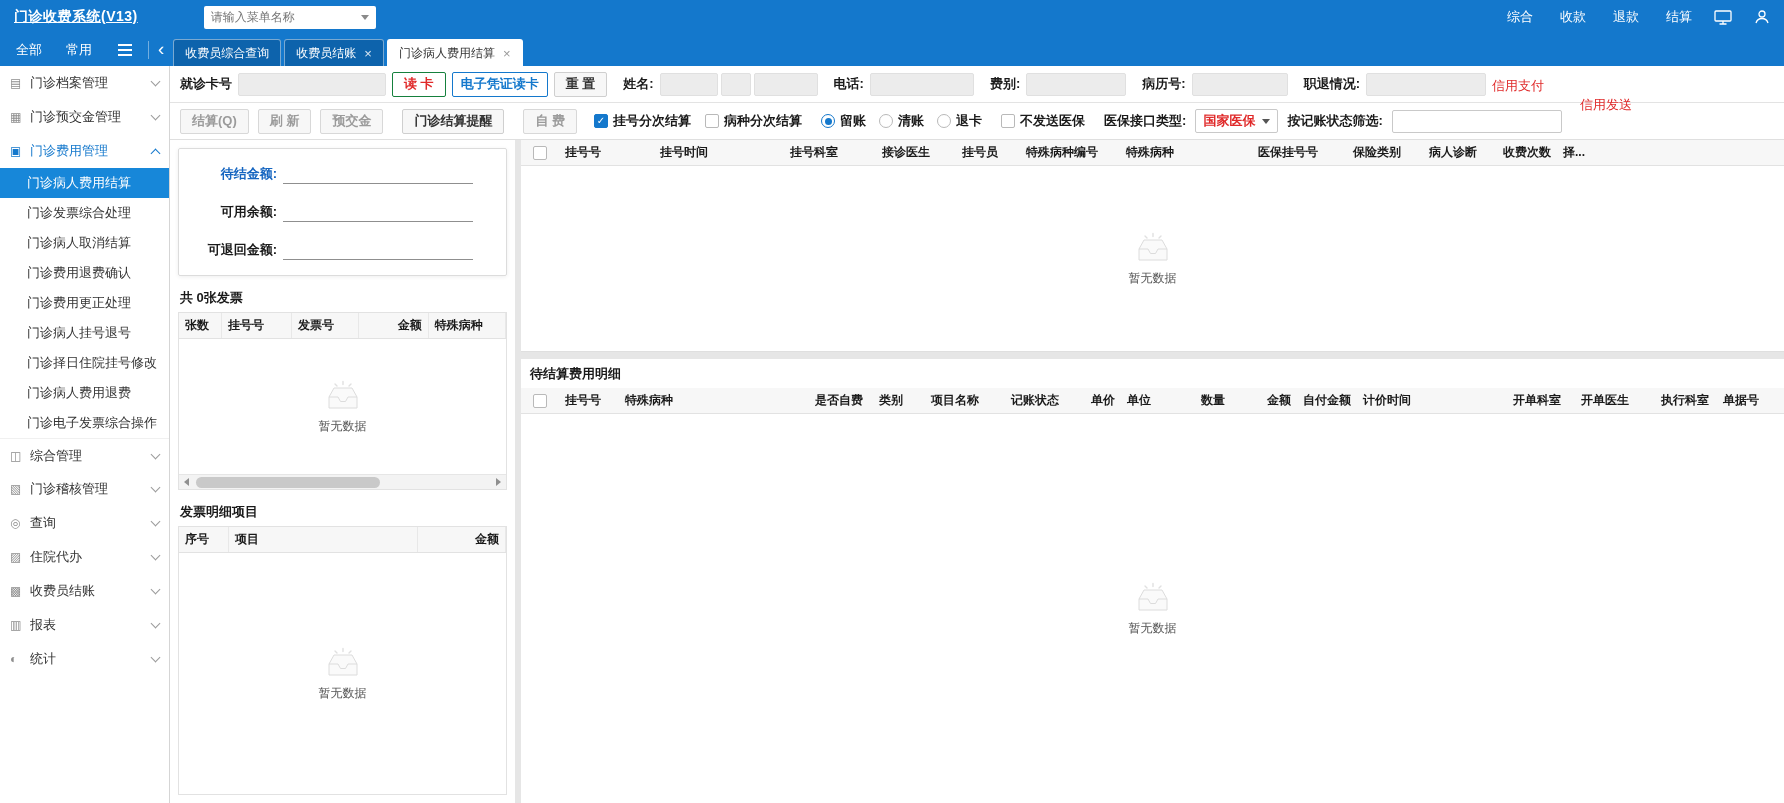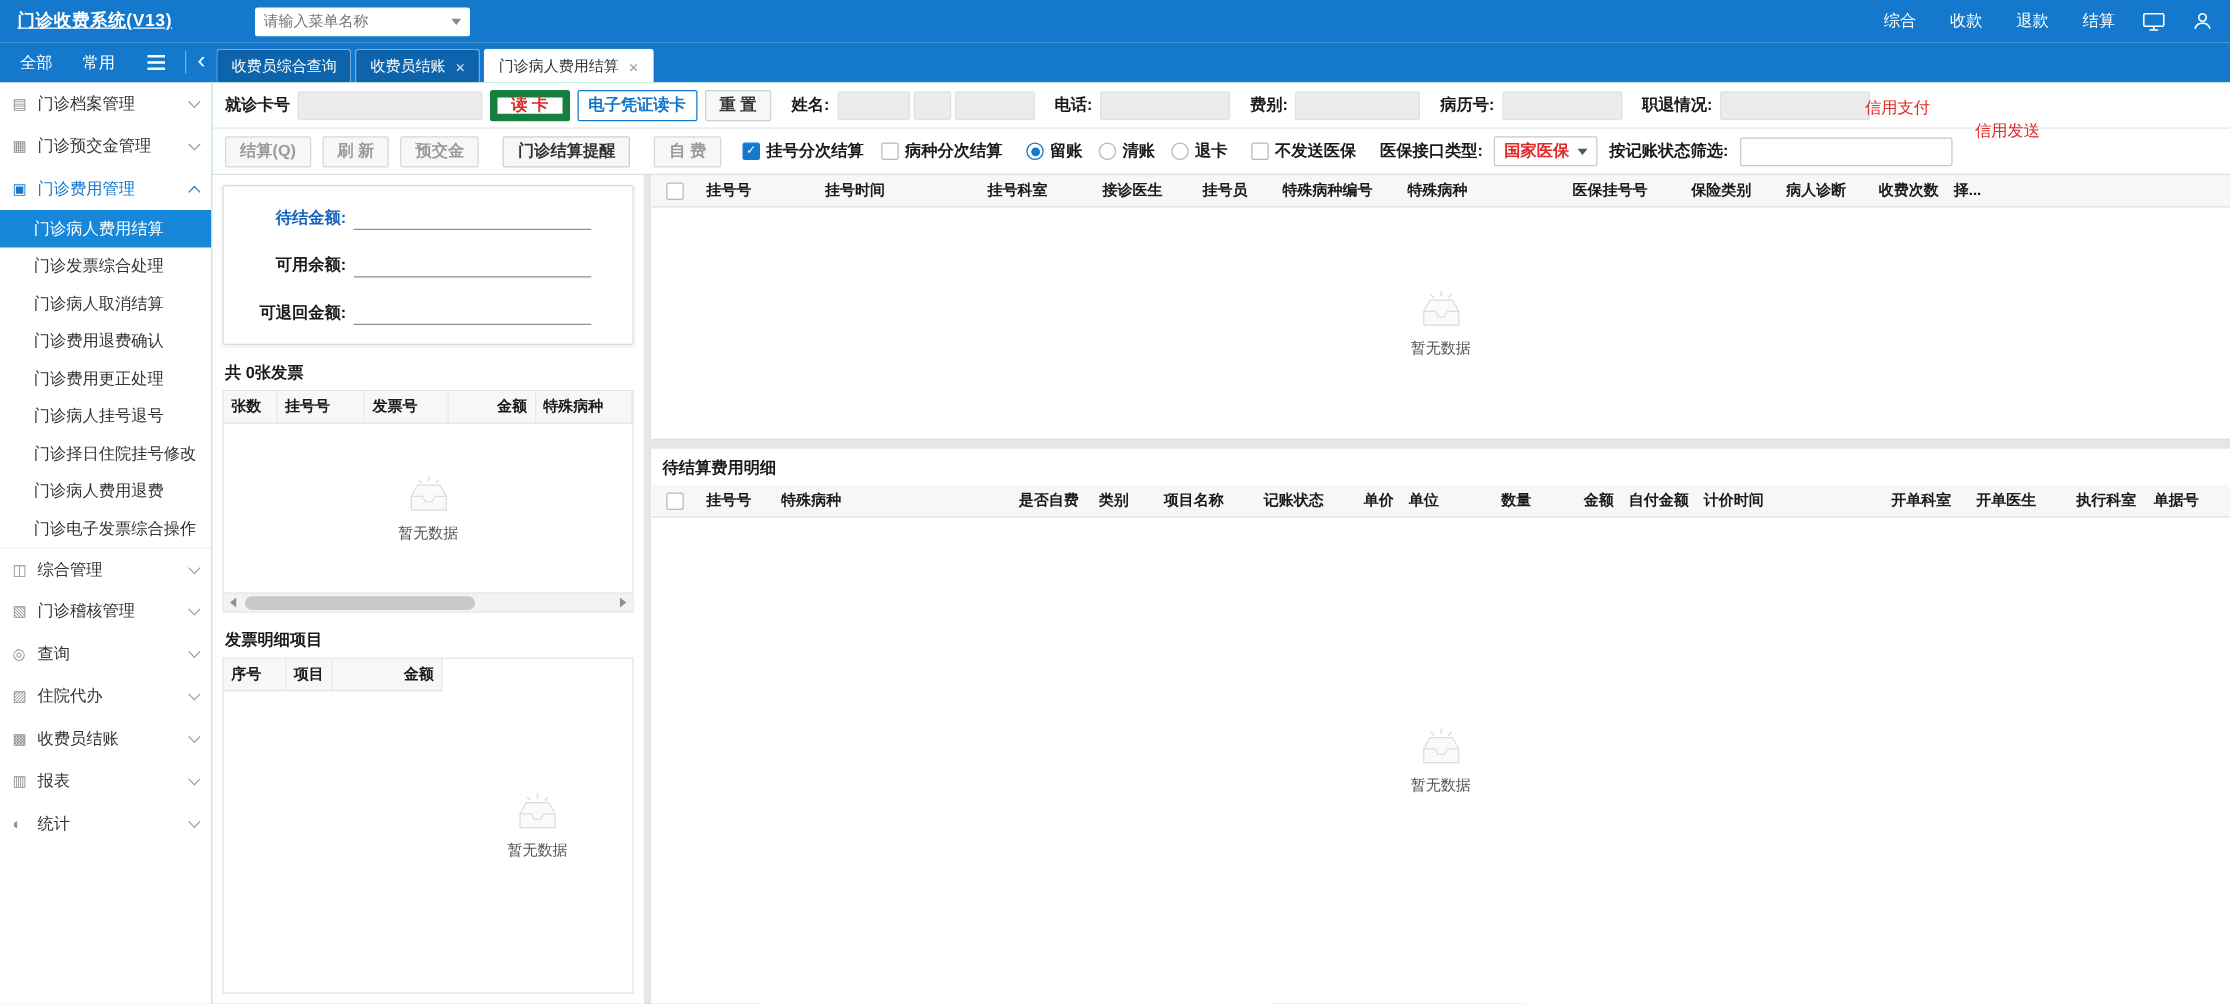--- a/index.html
+++ b/index.html
@@ -45,21 +45,21 @@
   .content { flex:1; min-width:0; display:flex; flex-direction:column; position:relative; background:#86efac; }
 
   
   .row1 { height:37px; background:#fff; display:flex; align-items:center; padding:0 10px; gap:6px; border-bottom:1px solid #E3E3E3; flex-shrink:0; }
   .flabel { font-size:13px; font-weight:700; white-space:nowrap; }
   .ginput { background:#ECECEC; border:1px solid #E0E0E0; height:23px; border-radius:2px; outline:none; padding:0 5px; font-size:12px; color:#333; font-family:inherit; }
   .w-card{width:148px}.w-n1{width:58px}.w-n2{width:30px}.w-n3{width:64px}
   .w-phone{width:104px}.w-fee{width:100px}.w-rec{width:96px}.w-ret{width:120px}
   .seg { display:flex; gap:3px; }
   .btn { height:25px; padding:0 11px; font-size:13px; font-weight:700; border-radius:2px; display:inline-flex; align-items:center; cursor:pointer; white-space:nowrap; background:#fff; }
-  .btn-read { border:6px solid #15803d; color:#E02A2A; }
+  .btn-read { border:1px solid #15803d; color:#E02A2A; }
   .btn-ecert { border:1px solid #1478CC; color:#1478CC; padding:0 8px; }
   .btn-gray { border:1px solid #CFCFCF; color:#333; background:#F7F7F7; }
   .btn-dis { border:1px solid #D8D8D8; color:#9B9B9B; background:#F7F7F7; }
   .ml { margin-left:10px; }
   .credit { position:absolute; color:#E02A2A; font-size:13px; cursor:pointer; white-space:nowrap; }
   .credit.pay { top:11px; right:240px; }
   .credit.send { top:30px; right:152px; }
 
   
   .row2 { height:37px; background:#fff; display:flex; align-items:center; padding:0 10px; gap:9px; border-bottom:1px solid #DFDFDF; flex-shrink:0; }
@@ -92,21 +92,21 @@
 
   .inv-table { border:1px solid #E2E2E2; display:flex; flex-direction:column; height:178px; flex-shrink:0; }
   .tbody-center { flex:1; display:flex; align-items:center; justify-content:center; min-height:0; }
   .hscroll { height:15px; background:#F3F3F3; border-top:1px solid #E6E6E6; display:flex; align-items:center; flex-shrink:0; }
   .hs-arr { width:15px; height:15px; display:flex; align-items:center; justify-content:center; cursor:pointer; }
   .tri-l { width:0;height:0;border-top:4px solid transparent;border-bottom:4px solid transparent;border-right:5px solid #8F8F8F; }
   .tri-r { width:0;height:0;border-top:4px solid transparent;border-bottom:4px solid transparent;border-left:5px solid #8F8F8F; }
   .hs-track { flex:1; height:100%; position:relative; }
   .hs-thumb { position:absolute; left:2px; top:2px; height:11px; width:62%; background:#C9C9C9; border-radius:6px; cursor:pointer; }
 
-  .det-table { border:1px solid #E2E2E2; display:flex; flex-direction:row; flex:1; min-height:0; }
+  .det-table { border:1px solid #E2E2E2; display:flex; flex-direction:column; flex:1; min-height:0; }
 
   .right-col { flex:1; min-width:0; display:flex; flex-direction:column; gap:7px; }
   .reg-panel { height:212px; background:#fff; display:flex; flex-direction:column; flex-shrink:0; border-bottom:1px solid #DFDFDF; }
   .pending-panel { flex:1; min-height:0; background:#fff; display:flex; flex-direction:column; }
   .p-title { font-size:13px; font-weight:700; padding:6px 9px 5px; flex-shrink:0; }
 
   .empty-state { display:flex; flex-direction:column; align-items:center; gap:0; color:#555; font-size:12px; }
 </style>
 </head>
 <body>

